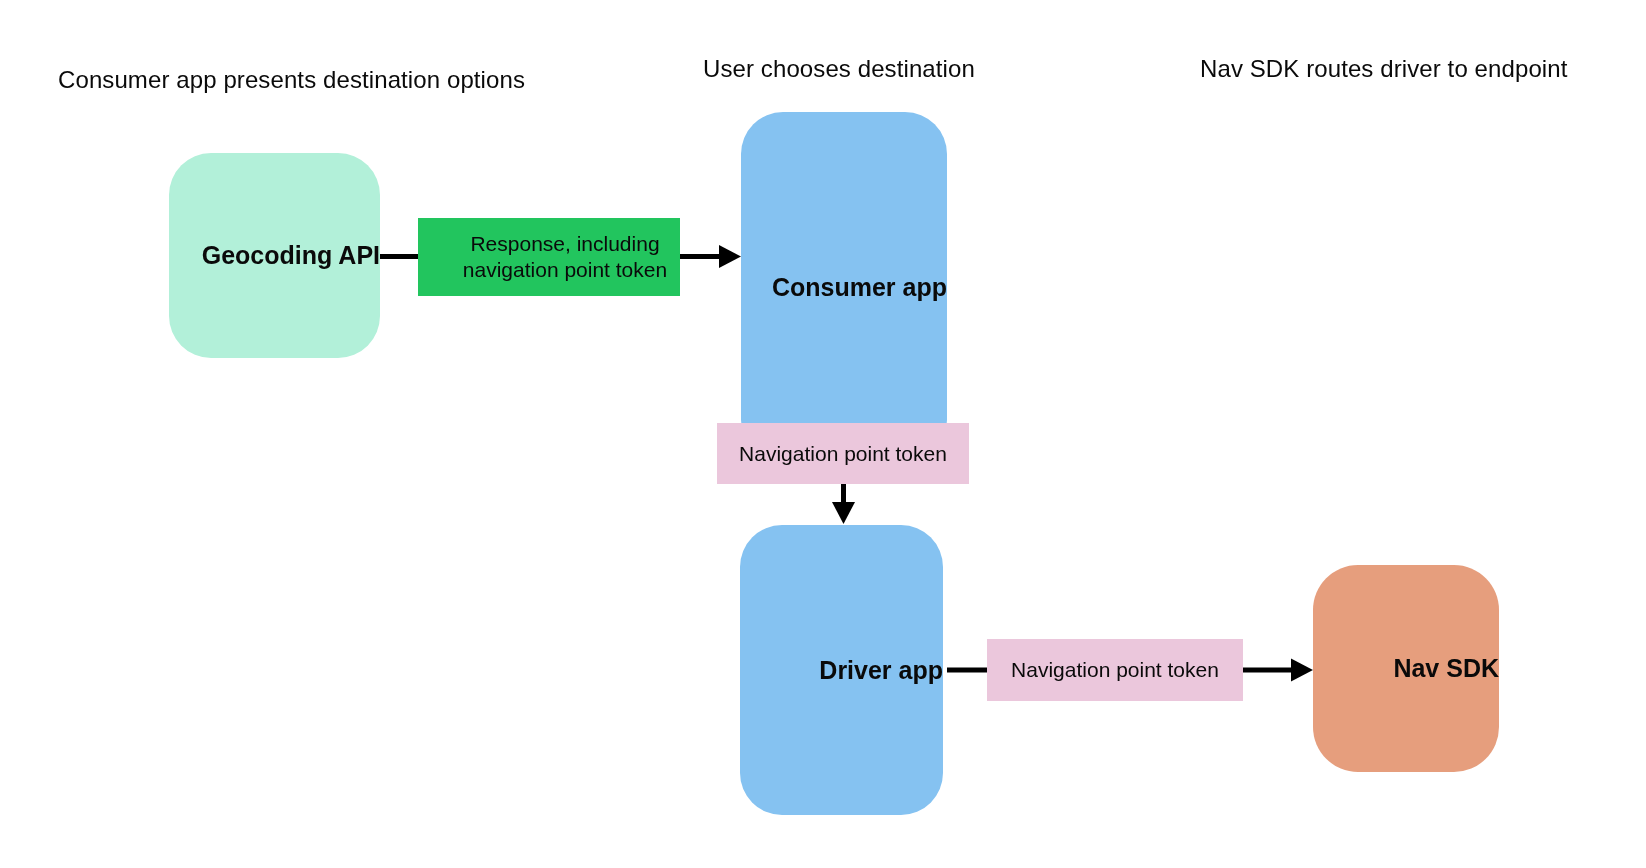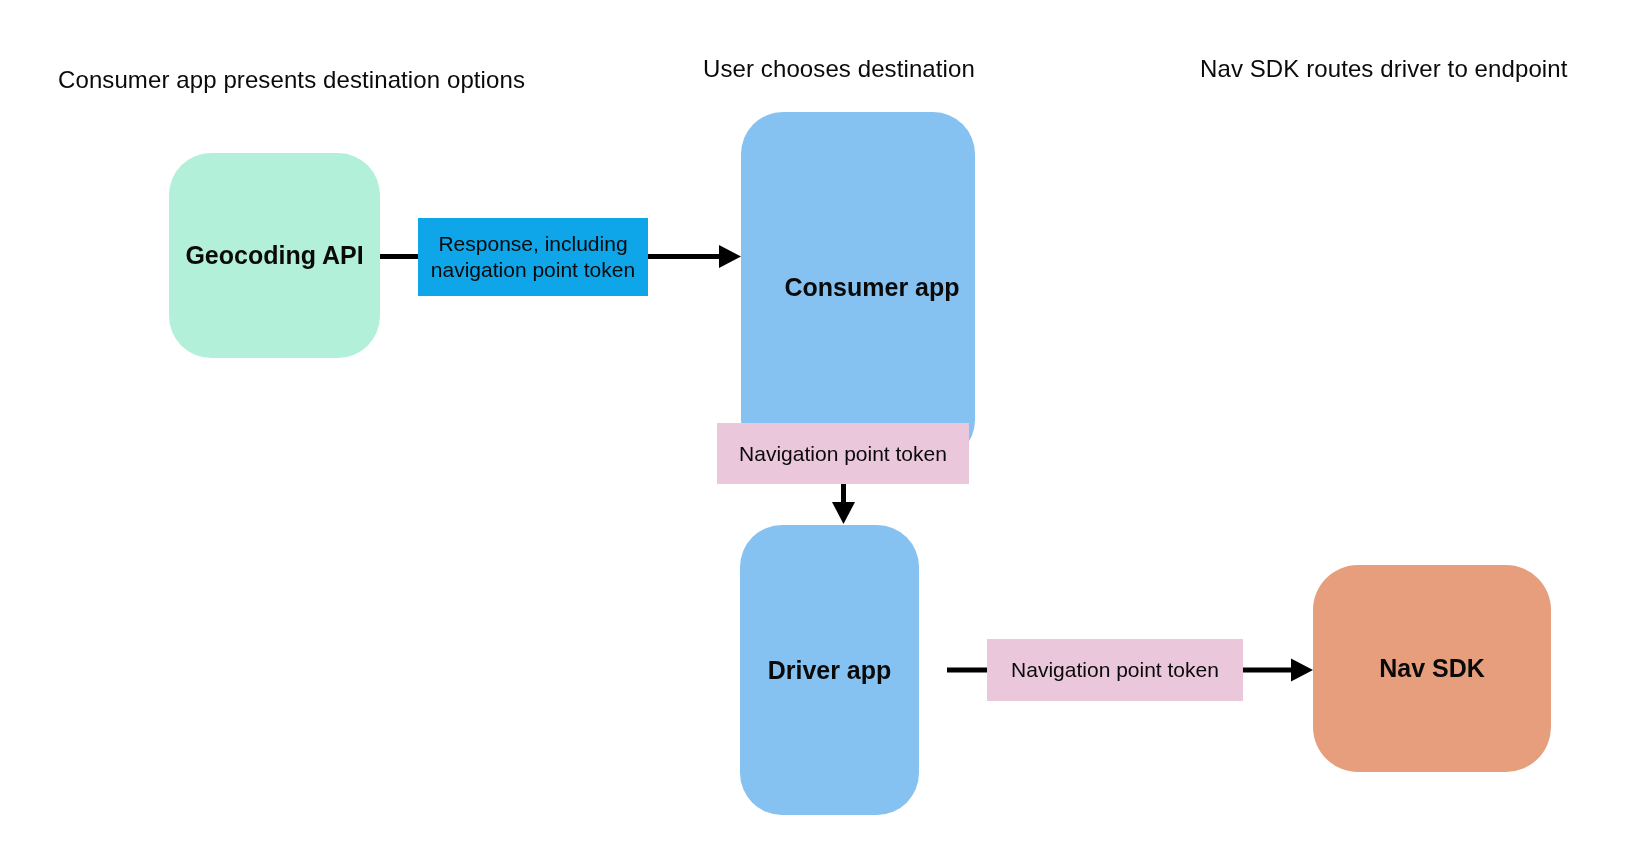--- a/index.html
+++ b/index.html
@@ -26,30 +26,30 @@
 
   .arrows {
     position: absolute;
     left: 0; top: 0;
   }
 
   .node {
     position: absolute;
     display: flex;
     align-items: center;
-    justify-content: center;
+    justify-content: flex-end;
     text-align: center;
     font-weight: 700;
     font-size: 25px;
     border-radius: 42px;
   }
   .node-geocoding { left: 169px; top: 153px; width: 211px; height: 205px; }
-  .node-consumer  { left: 741px; top: 112px; width: 206px; height: 350px; padding-left: 28px; }
-  .node-driver    { left: 740px; top: 525px; width: 179px; height: 290px; }
-  .node-navsdk    { left: 1313px; top: 565px; width: 238px; height: 207px; border-radius: 45px; }
+  .node-consumer  { left: 741px; top: 112px; width: 206px; height: 350px; }
+  .node-driver    { left: 740px; top: 525px; width: 203px; height: 290px; }
+  .node-navsdk    { left: 1313px; top: 565px; width: 186px; height: 207px; border-radius: 45px; }
 
   .elabel {
     position: absolute;
     display: flex;
     align-items: center;
     justify-content: center;
     text-align: center;
     font-size: 21px;
     line-height: 26px;
     font-weight: 400;
@@ -91,19 +91,19 @@
   </div>
 
   <div class="node node-driver" style="background-color: rgb(133, 194, 241);">
     <span>Driver app</span>
   </div>
 
   <div class="node node-navsdk" style="background-color: rgb(230, 158, 125);">
     <span>Nav SDK</span>
   </div>
 
-  <div class="elabel elabel1" style="background-color: #0ea5e9;">Response, including navigation point token</div>
+  <div class="elabel elabel1" style="background-color: #22c55e; padding-left: 32px;">Response, including navigation point token</div>
 
   <div class="elabel elabel2" style="background-color: rgb(235, 199, 220);">Navigation point token</div>
 
   <div class="elabel elabel3" style="background-color: rgb(235, 199, 220);">Navigation point token</div>
 
 </div>
 
 </body></html>

